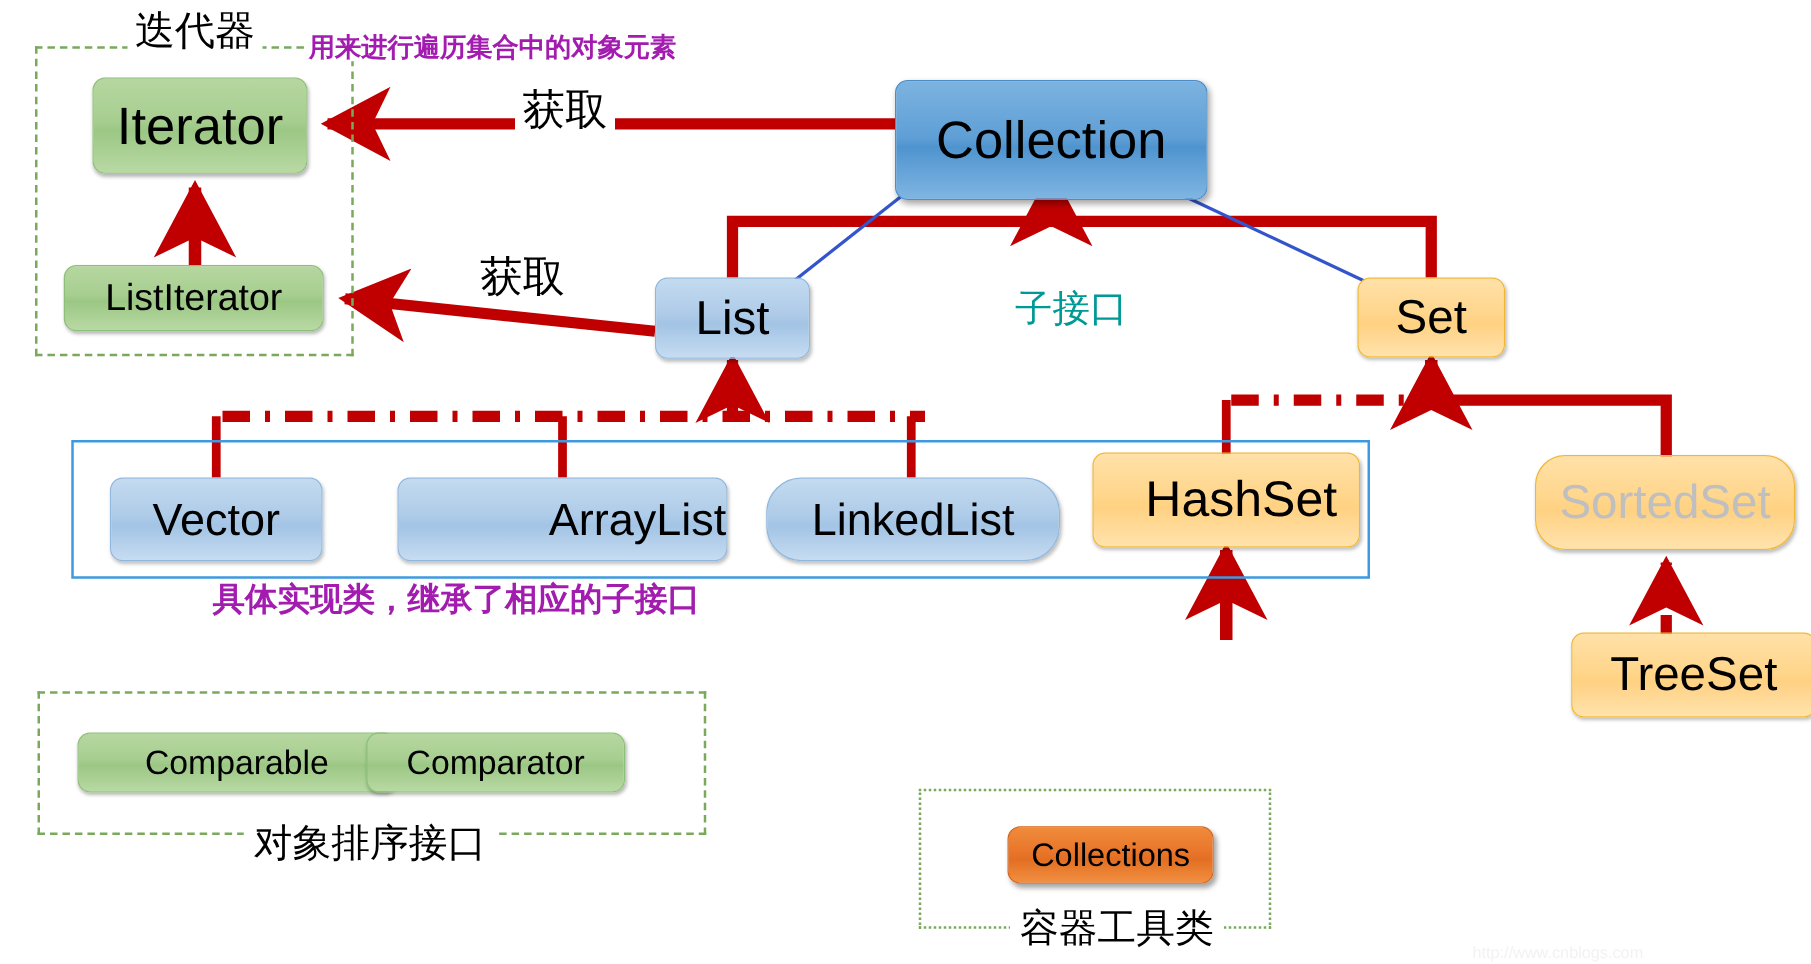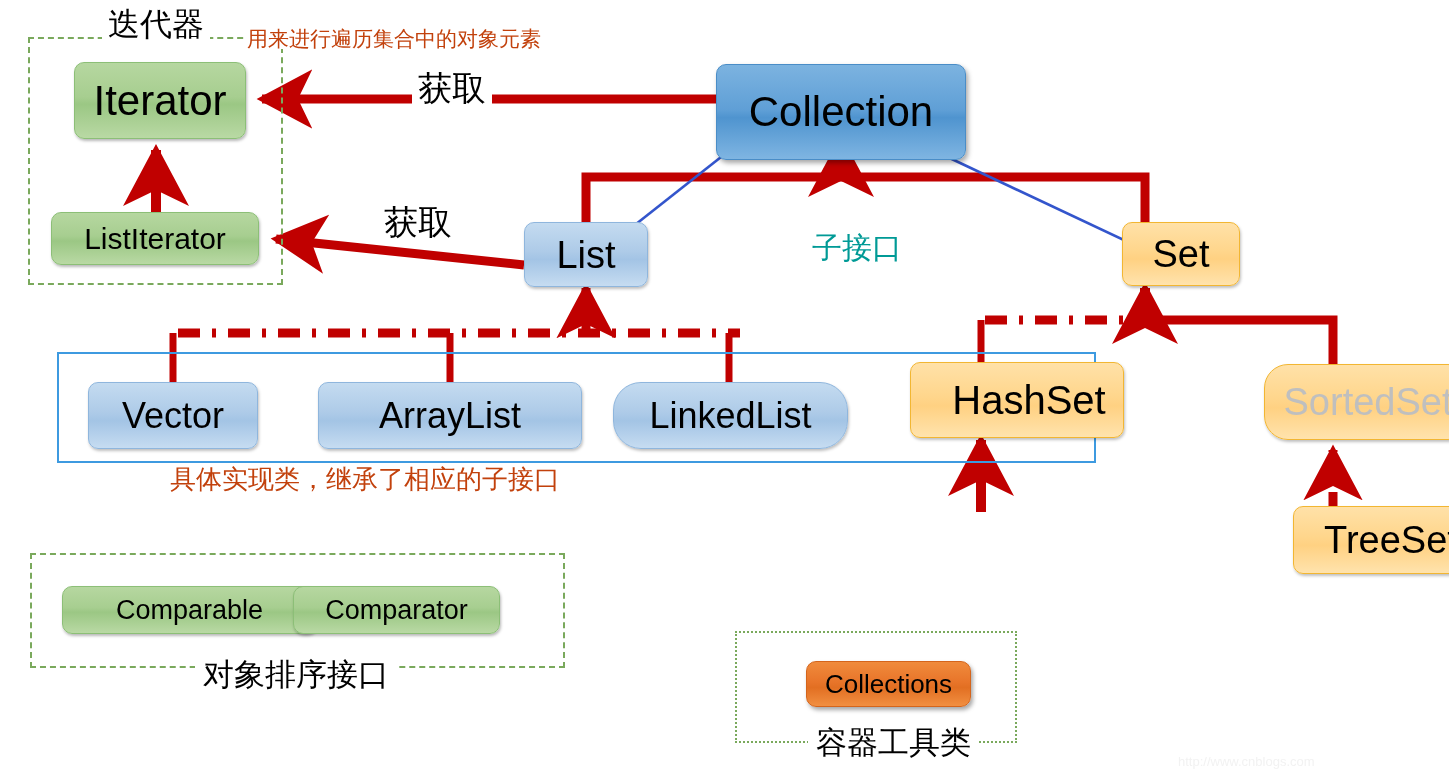--- a/index.html
+++ b/index.html
@@ -49,21 +49,20 @@
   }
   .node.lightblue {
     background: linear-gradient(to bottom, #c4dbf0 0%, #aecbe8 45%, #a3c4e5 58%, #c6dcf1 100%);
     border: 1px solid #8fb6dd;
     box-shadow: 1px 2px 3px rgba(0,0,0,0.25);
   }
   .node.orange {
     background: linear-gradient(to bottom, #ffe1a8 0%, #ffd68c 45%, #ffd182 58%, #ffe3ad 100%);
     border: 1px solid #f2b632;
     box-shadow: 1px 2px 3px rgba(0,0,0,0.25);
-    margin-left: 36px;
   }
   .node.deeporange {
     background: linear-gradient(to bottom, #f08b3c 0%, #e8752a 45%, #e26f22 58%, #f18f41 100%);
     border: 1px solid #d4651c;
     box-shadow: 2px 3px 4px rgba(0,0,0,0.35);
   }
   .node.muted-label {
     color: #bfbfbf;
   }
   .dashbox {
@@ -84,23 +83,23 @@
     position: absolute;
     white-space: nowrap;
     z-index: 6;
     line-height: 1;
   }
   .cap.cjk-serif {
     font-family: "Liberation Serif", "DejaVu Serif", serif;
     color: #000000;
   }
   .cap.magenta {
-    color: #c2410c;
+    color: #a21caf;
     font-family: "Liberation Sans", sans-serif;
-    font-weight: normal;
+    font-weight: bold;
   }
   .cap.teal {
     color: #009a96;
     font-family: "Liberation Sans", sans-serif;
   }
   .watermark {
     position: absolute;
     color: #f2f2f2;
     font-size: 13px;
     z-index: 2;
@@ -198,21 +197,21 @@
   </div>
 
   <div class="node orange" style="left:1086px; top:222px; width:118px; height:64px; font-size:38px;">
     <span>Set</span>
   </div>
 
   <div class="node lightblue" style="left:88px; top:382px; width:170px; height:67px; font-size:36px;">
     <span>Vector</span>
   </div>
 
-  <div class="node lightblue" style="left:318px; top:382px; width:264px; height:67px; font-size:36px;">
+  <div class="node lightblue" style="left:318px; top:382px; width:264px; height:67px; font-size:36px;justify-content:flex-end;">
     <span>ArrayList</span>
   </div>
 
   <div class="node lightblue" style="left:613px; top:382px; width:235px; height:67px; font-size:36px;border-radius:28px;">
     <span>LinkedList</span>
   </div>
 
   <div class="node orange" style="left:874px; top:362px; width:214px; height:76px; font-size:40px;padding-left:24px;">
     <span>HashSet</span>
   </div>

